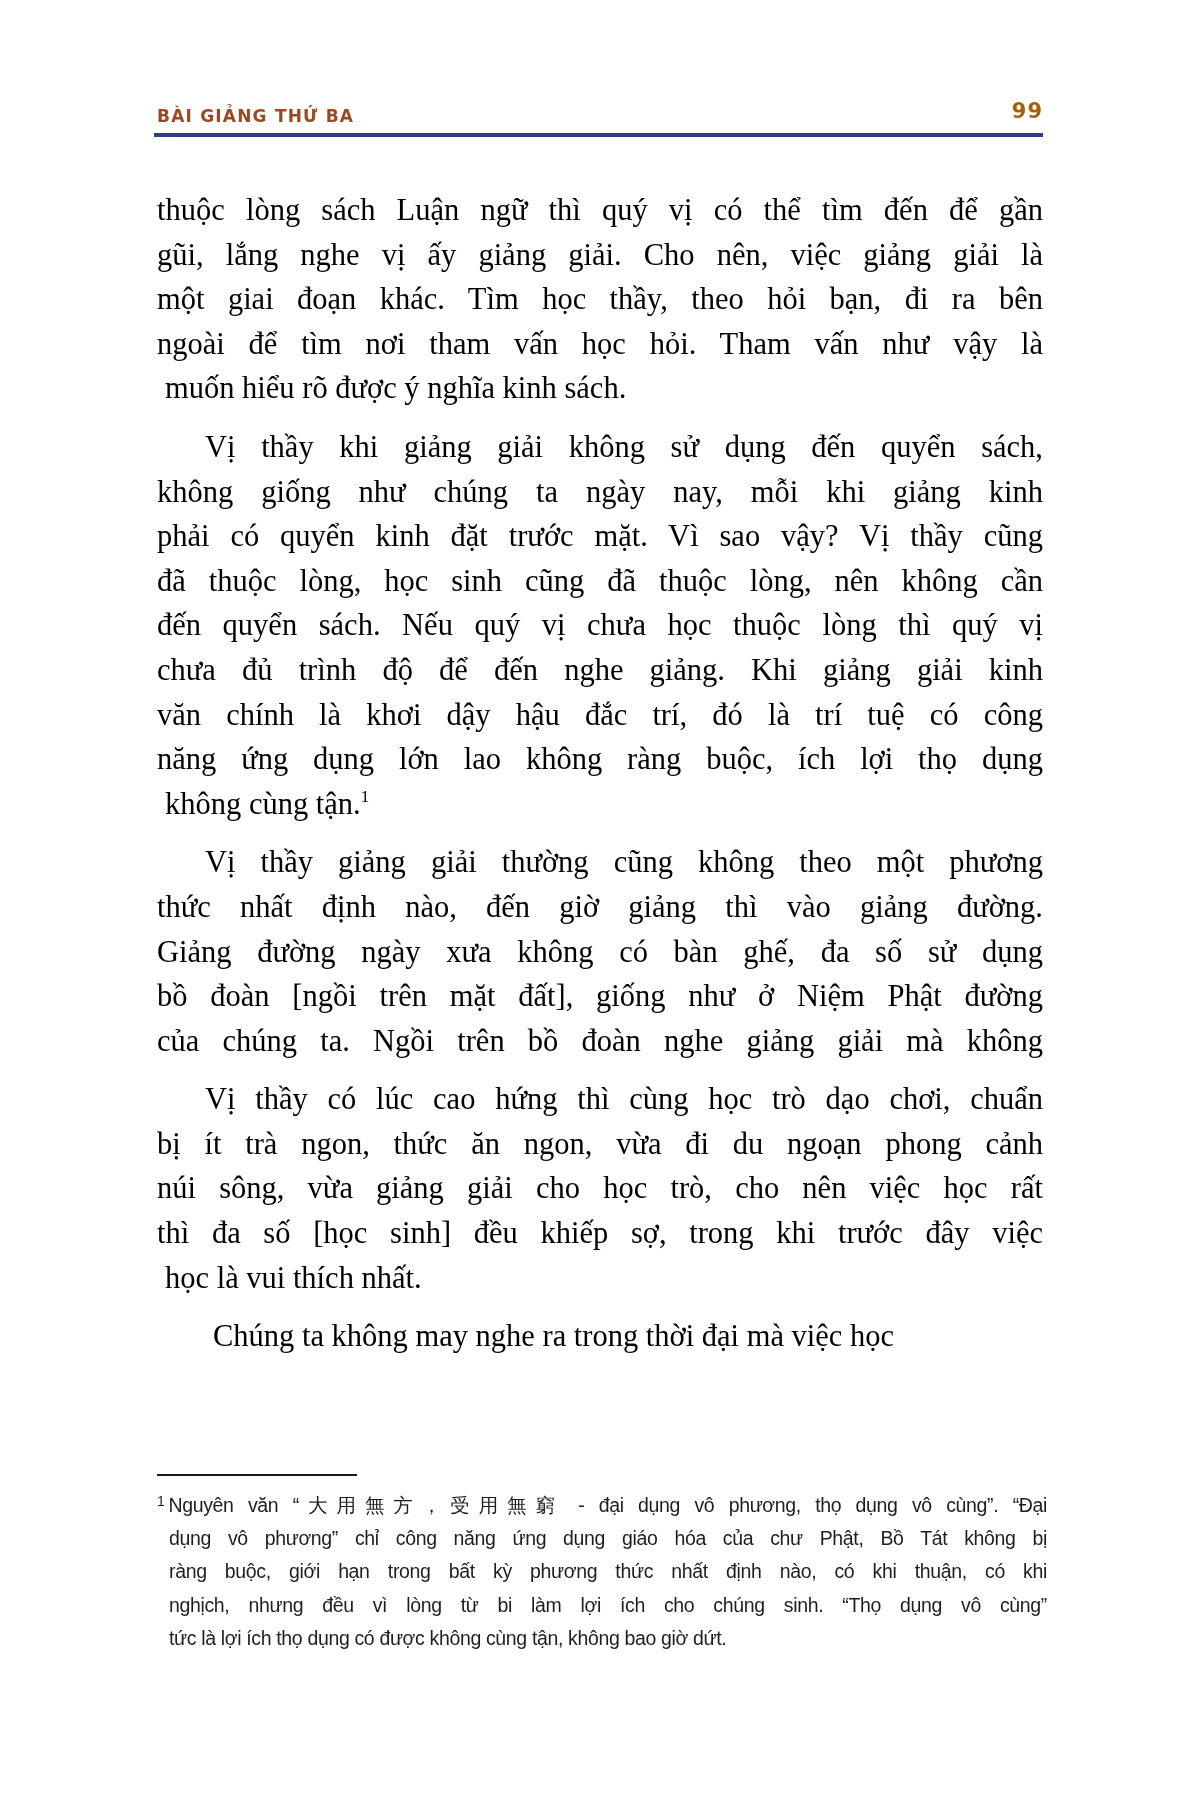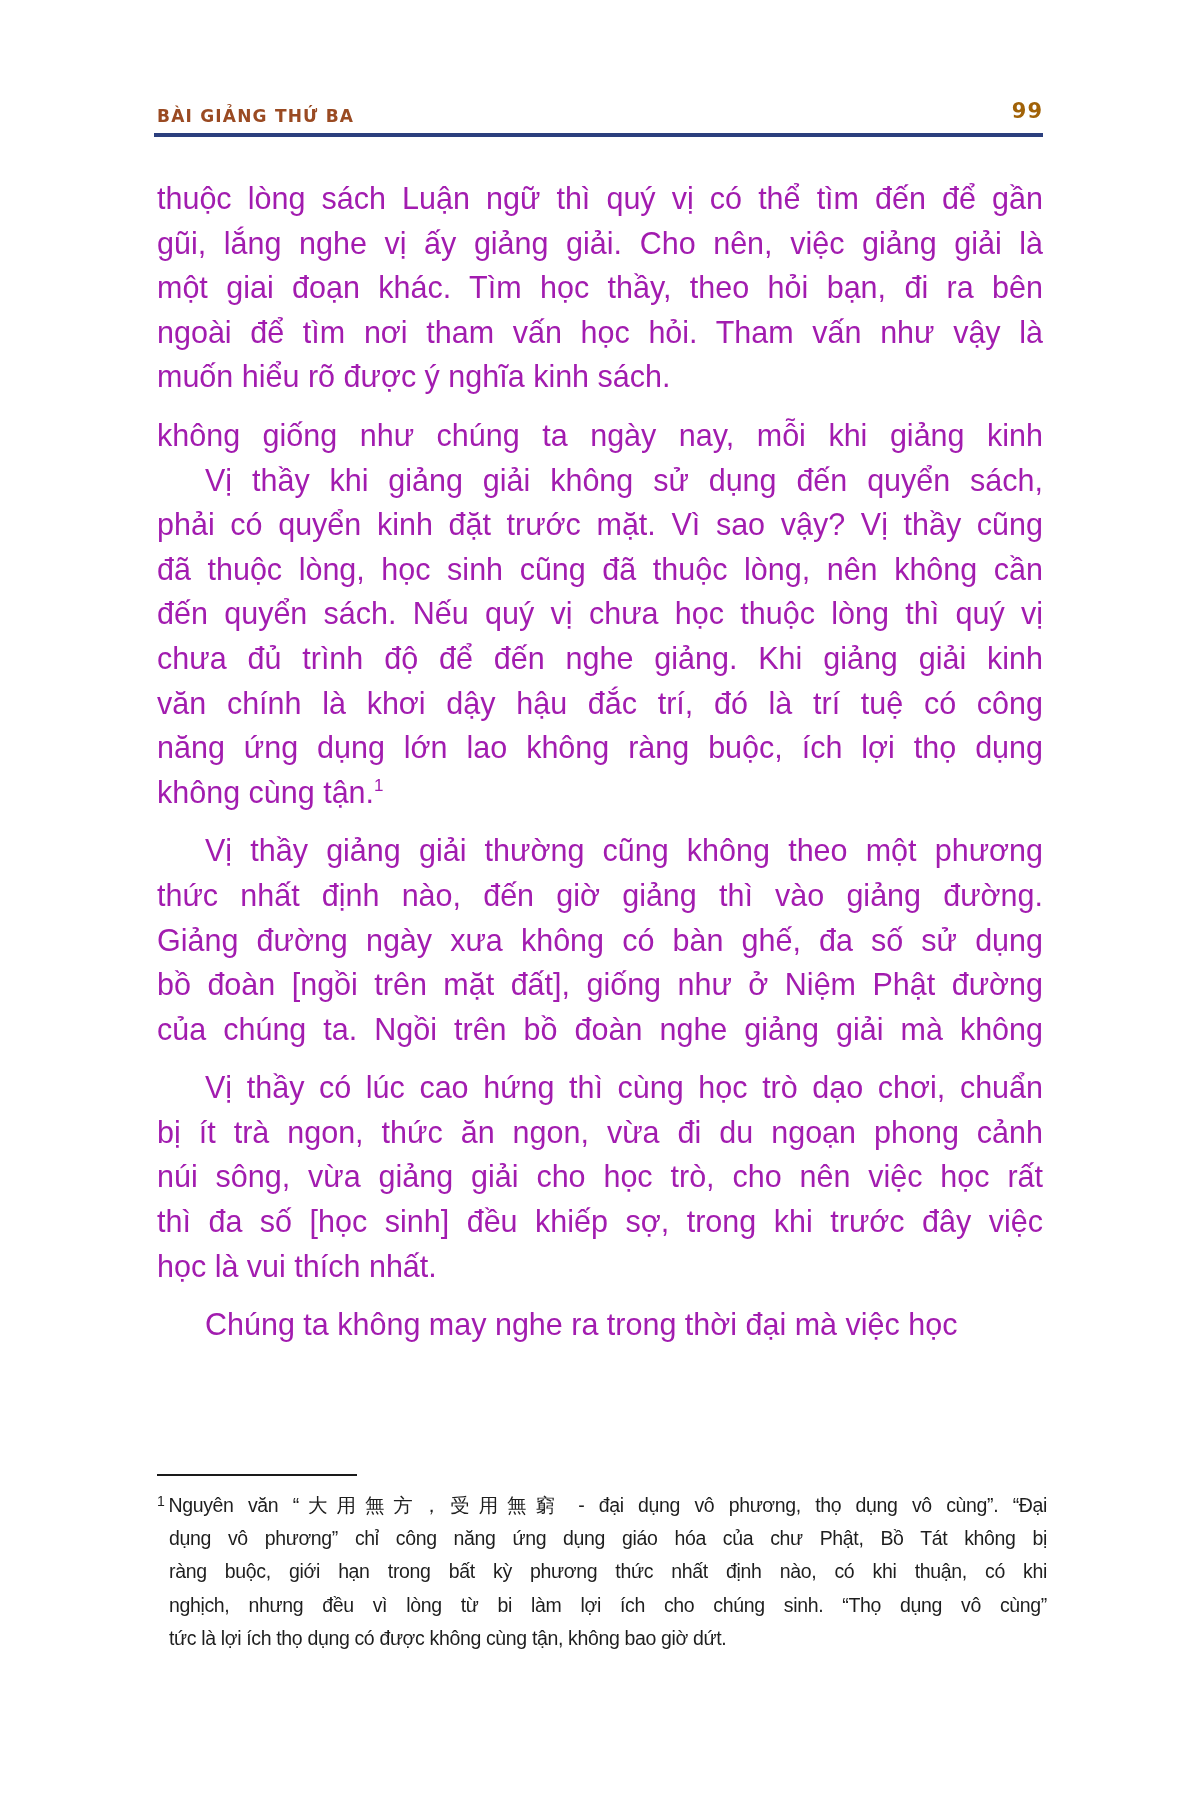--- a/index.html
+++ b/index.html
@@ -18,30 +18,30 @@
     position: absolute; right: 0; top: 3px;
     font-family: "DejaVu Sans", sans-serif; font-weight: bold;
     font-size: 21px; color: #a16207; letter-spacing: 1px;
   }
   .head-rule {
     position: absolute; left: 154px; top: 133px; width: 889px; height: 4px;
     background: #2b3f7e;
   }
 
   .body-text {
-    position: absolute; left: 157px; top: 176px; width: 886px;
-    font-family: Liberation Sans, sans-serif; font-size: 30.5px;
-    line-height: 44.6px; color: #a21caf;
+    position: absolute; left: 157px; top: 188px; width: 886px;
+    font-family: Liberation Serif, serif; font-size: 30.5px;
+    line-height: 44.6px; color: #000000;
   }
   .para { margin: 0; }
   .para .line {
     display: block; height: 44.6px; white-space: nowrap;
     text-align: justify; text-align-last: justify;
   }
-  .para .line.last { text-align-last: left; }
+  .para .line.last { text-align-last: left; margin-left: 8px; }
   .para.indent .line.first { text-indent: 48px; }
   .para + .para { margin-top: 14px; }
   sup.fnref { font-size: 17px; vertical-align: 12px; line-height: 0; }
 
   .footnote-rule {
     position: absolute; left: 157px; top: 1474px; width: 200px; height: 2px; background: #1a1a1a;
   }
   .footnote {
     position: absolute; left: 157px; top: 1485px; width: 890px;
     font-family: "Liberation Sans", sans-serif; font-size: 19.5px;
@@ -67,22 +67,22 @@
 
   <div class="body-text" id="body-text">
       <div class="para">
         <span class="line first"><span>thuộc lòng sách Luận ngữ thì quý vị có thể tìm đến để gần</span></span>
         <span class="line"><span>gũi, lắng nghe vị ấy giảng giải. Cho nên, việc giảng giải là</span></span>
         <span class="line"><span>một giai đoạn khác. Tìm học thầy, theo hỏi bạn, đi ra bên</span></span>
         <span class="line"><span>ngoài để tìm nơi tham vấn học hỏi. Tham vấn như vậy là</span></span>
         <span class="line last"><span>muốn hiểu rõ được ý nghĩa kinh sách.</span></span>
       </div>
       <div class="para indent">
+        <span class="line first"><span>Vị thầy khi giảng giải không sử dụng đến quyển sách,</span></span>
         <span class="line"><span>không giống như chúng ta ngày nay, mỗi khi giảng kinh</span></span>
-        <span class="line first"><span>Vị thầy khi giảng giải không sử dụng đến quyển sách,</span></span>
         <span class="line"><span>phải có quyển kinh đặt trước mặt. Vì sao vậy? Vị thầy cũng</span></span>
         <span class="line"><span>đã thuộc lòng, học sinh cũng đã thuộc lòng, nên không cần</span></span>
         <span class="line"><span>đến quyển sách. Nếu quý vị chưa học thuộc lòng thì quý vị</span></span>
         <span class="line"><span>chưa đủ trình độ để đến nghe giảng. Khi giảng giải kinh</span></span>
         <span class="line"><span>văn chính là khơi dậy hậu đắc trí, đó là trí tuệ có công</span></span>
         <span class="line"><span>năng ứng dụng lớn lao không ràng buộc, ích lợi thọ dụng</span></span>
         <span class="line last"><span>không cùng tận.</span><sup class="fnref">1</sup></span>
       </div>
       <div class="para indent">
         <span class="line first"><span>Vị thầy giảng giải thường cũng không theo một phương</span></span>

